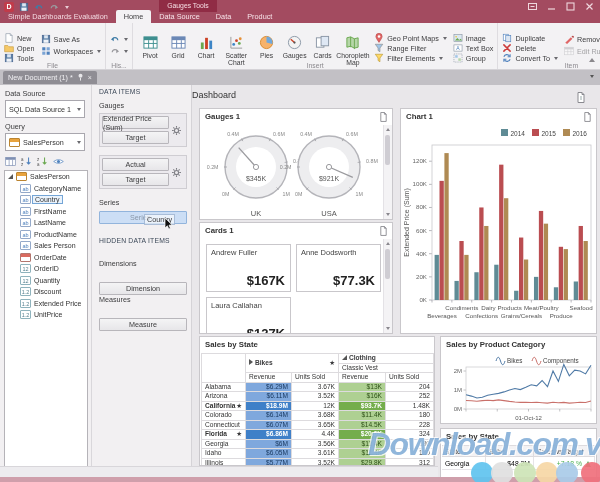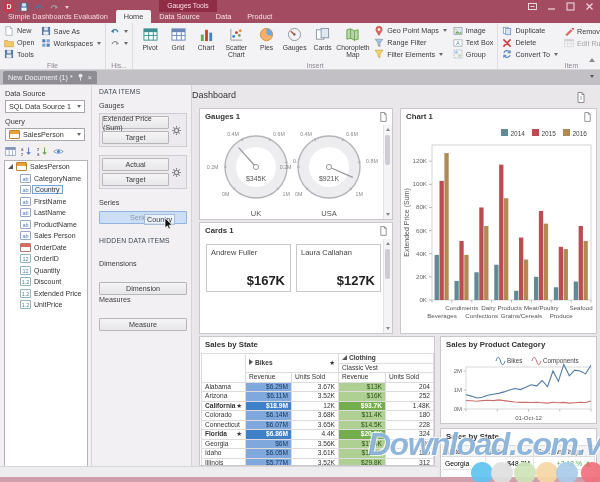--- a/index.html
+++ b/index.html
@@ -14,40 +14,40 @@
           font-size:6.8px;line-height:12px;text-align:center}
   .winbtns{position:absolute;right:6px;top:2px;display:flex;gap:10px}
   .winbtns span{width:9px;height:9px;display:inline-flex}
   .tabrow{position:absolute;left:0;top:11px;width:600px;height:12px;display:flex;align-items:flex-end}
   .apptab{color:#f3dae1;font-size:7.3px;padding:0 8px 2px 8px}
   .rtab{font-size:7.3px;color:#f7e3e9;padding:2px 8px;border-radius:2px 2px 0 0}
   .rtab.active{background:#f3f2f4;color:#3b3b3d}
   
   .ribbon{position:absolute;left:0;top:23px;width:600px;height:47px;background:#f3f2f4;
           border-bottom:1px solid #d5d3d7;display:flex;box-sizing:border-box}
-  .rgroup{position:relative;border-right:1px solid #dedce0;padding:2px 3px 9px 3px;display:flex;gap:4px}
+  .rgroup{position:relative;border-right:1px solid #dedce0;padding:10px 3px 9px 3px;display:flex;gap:4px}
   .glabel{position:absolute;bottom:0;left:0;right:0;text-align:center;font-size:6.8px;color:#8b898e}
   .rcol{display:flex;flex-direction:column;justify-content:flex-start}
   .sbtn{display:flex;align-items:center;gap:3px;font-size:7.2px;color:#3b3b3d;height:12px;white-space:nowrap;padding:0 1px}
   .sbtn.dis{opacity:.45}
   .sbtn .ic{width:10px;height:10px;display:inline-flex;flex:none}
   .bigbtn{display:flex;flex-direction:column;align-items:center;justify-content:flex-start;
           font-size:6.8px;color:#3b3b3d;padding:1px 2px;text-align:center;line-height:7px;min-width:24px}
   .bigbtn .ic{width:15px;height:15px;margin:1px 0 2px}
   .dd{width:0;height:0;border-left:2.5px solid transparent;border-right:2.5px solid transparent;border-top:3px solid #6a6a6e;display:inline-block;margin-left:1px}
   .chev{position:absolute;right:5px;bottom:11px;width:0;height:0;border-left:3px solid transparent;border-right:3px solid transparent;border-bottom:4px solid #8a888c}
   
   .docbar{position:absolute;left:0;top:70px;width:600px;height:15px;background:#c2c0c5}
   .doctab{position:absolute;left:3px;top:1px;height:13px;background:#8f8d94;color:#f2f1f4;font-size:7.2px;
           display:flex;align-items:center;gap:4px;padding:0 5px;border-radius:2px 2px 0 0}
   .docbar .ddr{position:absolute;right:6px;top:5px;border-top-color:#555}
   
   .lp{position:absolute;left:0;top:85px;width:92px;height:392px;background:#f2f0f2;border-right:1px solid #d9d7db;box-sizing:border-box}
   .lbl{font-size:7.3px;color:#3b3b3d;margin:4px 0 2px 5px}
-  .combo{margin-left:5px;width:80px;height:13px;background:#fff;border:1px solid #a9a7ae;display:flex;align-items:center;font-size:7.2px;color:#333;box-sizing:border-box;padding:0 3px;gap:3px}
+  .combo{margin-left:5px;width:80px;height:13px;background:#fff;border:1px solid #a9a7ae;display:flex;align-items:center;font-size:7.2px;color:#333;box-sizing:border-box;padding:8px 3px;gap:3px}
   .combo .flex{flex:1}
   .ltools{display:flex;gap:4px;margin:5px 0 3px 5px}
   .ltools span{width:12px;height:11px;display:inline-flex}
   .tree{margin-left:4px;width:84px;height:309px;background:#fff;border:1px solid #b5b3b8;box-sizing:border-box;overflow:hidden;font-size:7px;color:#333}
   .trow{height:11.5px;display:flex;align-items:center;gap:3px;padding-left:3px;white-space:nowrap}
   .trow .indent{width:9px;flex:none}
   .fi{display:inline-block;width:11px;height:9px;border:1px solid #94a9c9;background:#fff;color:#4f81bd;
       font-size:5.5px;line-height:8px;text-align:center;border-radius:1px;flex:none;box-sizing:border-box}
   .fi.date{background:linear-gradient(#d96a5f 0 3px,#fff 3px);border-color:#b3766e;color:#777}
   .fi.num{color:#56808f;border-color:#8fb3bd}
@@ -682,20 +682,24 @@
   <div class="panel" style="left:7px;top:137px;width:194px;height:112px">
     <div class="ptitle"><span>Cards 1</span>
       <span class="pic"><svg viewBox="0 0 10 11">
             <path d="M2 0.5 h4 l2 2 v8 H2z" fill="#fff" stroke="#8a8a90"></path>
             <path d="M6 0.5 v2 h2" fill="none" stroke="#8a8a90"></path>
           </svg></span></div>
     <div class="pbody cardsgrid" id="cards-body">
         <div class="card">
           <div class="cname">Andrew Fuller</div>
           <div class="cval">$167K</div>
+        </div>
+        <div class="card">
+          <div class="cname">Anne Dodsworth</div>
+          <div class="cval">$77.3K</div>
         </div>
         <div class="card">
           <div class="cname">Laura Callahan</div>
           <div class="cval">$127K</div>
         </div>
       </div>
     <div class="sbar">
         <span class="up"></span>
         <div class="thumb"></div>
         <span class="dn"></span>

